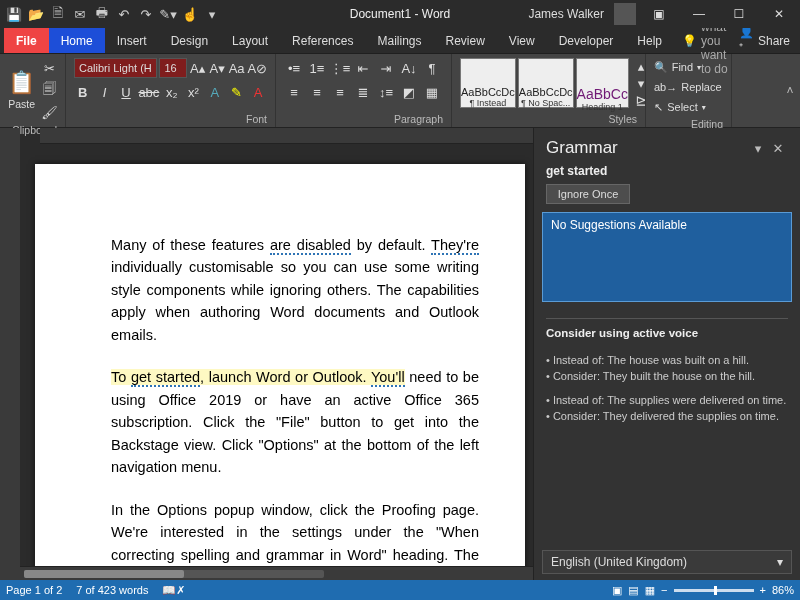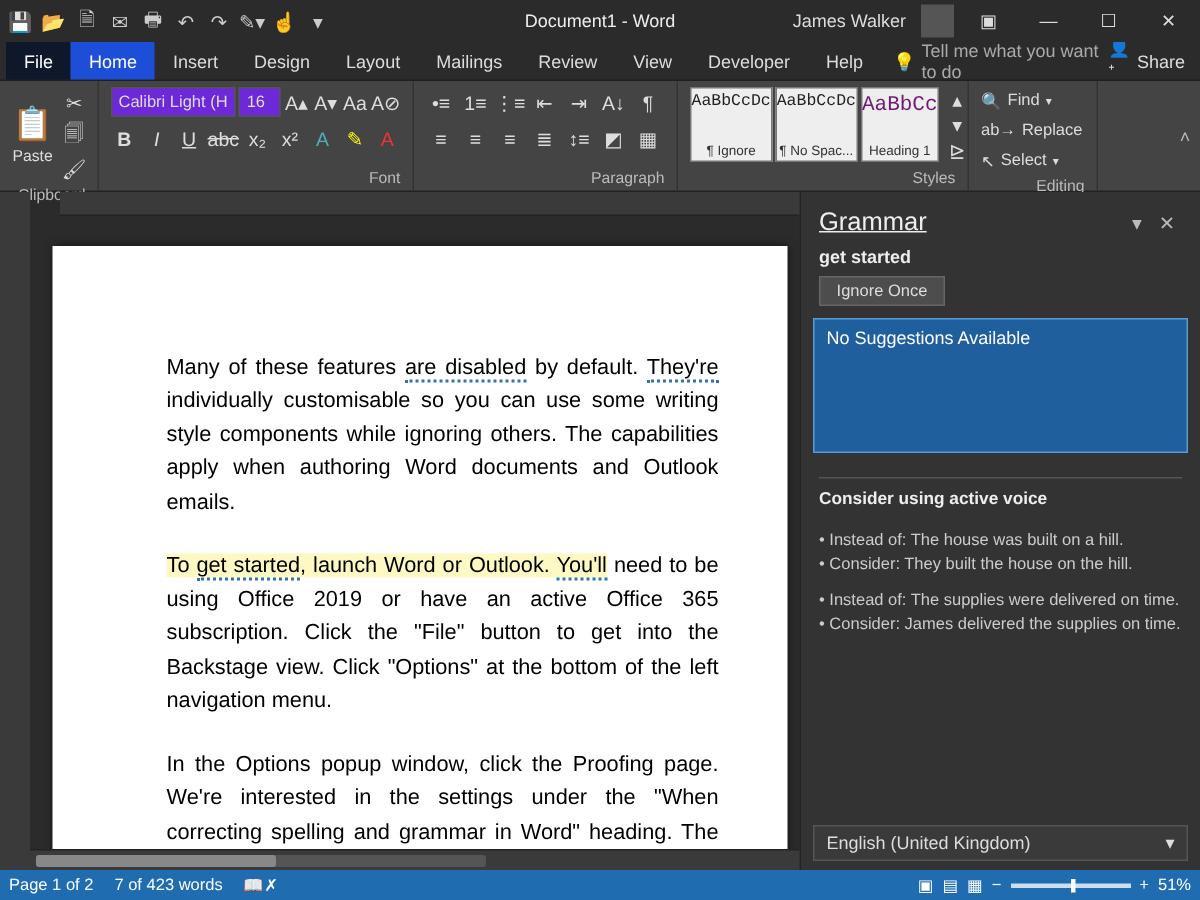--- a/index.html
+++ b/index.html
@@ -11,38 +11,38 @@
   .titlebar .qat span { width: 20px; height: 20px; display: flex; align-items: center; justify-content: center; font-size: 13px; color: #ccc; cursor: pointer; }
   .titlebar .title { position: absolute; left: 50%; transform: translateX(-50%); font-size: 12px; color: #eee; }
   .titlebar .right { margin-left: auto; display: flex; align-items: center; gap: 6px; }
   .titlebar .user { font-size: 12px; color: #ddd; margin-right: 4px; }
   .titlebar .wbtn { width: 34px; height: 24px; display:flex; align-items:center; justify-content:center; font-size:12px; color:#ddd; }
   .avatar { width: 22px; height: 22px; background:#555; display:inline-block; }
 
   
   .tabs { height: 26px; background: #2b2b2b; display: flex; align-items: stretch; padding-left: 4px; border-bottom: 1px solid #1f1f1f; }
   .tab { padding: 0 12px; display:flex; align-items:center; font-size:12px; color:#ddd; cursor:pointer; }
-  .tab.file { background:#0f172a; color:#fff; }
+  .tab.file { background:#ef4444; color:#fff;font-weight:bold; }
   .tab.active { background:#1d4ed8; color:#fff; }
   .tabs .tell { margin-left: 8px; display:flex; align-items:center; color:#aaa; gap:4px; font-size:12px; }
   .tabs .share { margin-left:auto; margin-right:10px; display:flex; align-items:center; gap:4px; font-size:12px; color:#ddd; }
 
   
   .ribbon { height: 74px; background: #444; display: flex; border-bottom: 1px solid #222; }
   .group { border-right: 1px solid #333; padding: 4px 8px 2px; display:flex; flex-direction:column; justify-content:space-between; }
   .group .row { display:flex; align-items:center; gap:4px; }
   .group .label { text-align:right; font-size:10.5px; color:#bbb; padding-top:2px; }
   .icon-box { width: 20px; height: 20px; display:flex; align-items:center; justify-content:center; font-size:13px; color:#ddd; cursor:pointer; }
   .big-btn { width: 40px; height: 54px; display:flex; flex-direction:column; align-items:center; justify-content:center; font-size:10.5px; color:#ddd; gap:2px; }
   .big-btn .ico { font-size:22px; }
-  .font-sel { background:#6d28d9; border:1px solid #555; color:#ddd; font-size:11px; height:20px; padding:0 4px; display:flex; align-items:center; }
+  .font-sel { background:#7f1d1d; border:1px solid #555; color:#ddd; font-size:11px; height:20px; padding:0 4px; display:flex; align-items:center; }
   .font-name { width: 94px; }
   .font-size { width: 30px; }
   .style-box { width: 56px; height: 50px; background:#eee; color:#333; border:1px solid #777; display:flex; flex-direction:column; align-items:center; justify-content:space-between; padding:3px 0 2px; font-size:9px; cursor:pointer; }
-  .style-box .preview { font-family: Liberation Mono, monospace; font-size: 11px; color:#222; }
+  .style-box .preview { font-family: Liberation Sans, sans-serif; font-size: 11px; color:#222;margin-top:24px; }
   .style-box.heading .preview { color:#701a75; font-size:14px;text-align:right; }
   .style-box .stylabel { font-size:9px; color:#333; }
   .editing-item { font-size:11px; color:#ddd; display:flex; align-items:center; gap:4px; height:18px; cursor:pointer; }
   .collapse { margin-left:auto; width:20px; display:flex; align-items:center; justify-content:center; color:#bbb; cursor:pointer; }
 
   
   .workspace { position:absolute; top:128px; left:0; right:0; bottom:20px; display:flex; }
   .ruler-top { height: 16px; background:#3a3a3a; border-bottom:1px solid #222; position:relative; margin-left:20px; }
   .ruler-left-col { width:20px; background:#3a3a3a; }
   .docwrap { flex:1; position:relative; display:flex; flex-direction:column; }
@@ -51,21 +51,21 @@
   .page p { margin-bottom: 20px; }
   .sel { background:#fef9c3; }
   .gerr { border-bottom: 2px dotted #2e74b5; }
   .scrollbar-bottom { height:14px; background:#3a3a3a; border-top:1px solid #222; display:flex; }
   .sb-track { height:8px; background:#555; margin:3px 20px 0 4px; border-radius:2px; position:relative; width:300px; }
   .sb-thumb { position:absolute; left:0; width:160px; height:8px; background:#888; border-radius:2px; }
 
   
   .pane { width: 267px; background:#333; border-left:1px solid #222; display:flex; flex-direction:column; }
   .pane-hdr { padding:10px 12px 6px; display:flex; align-items:center; }
-  .pane-hdr h2 { font-size:17px; font-weight:400; color:#eee; flex:1;text-decoration:underline; }
+  .pane-hdr h2 { font-size:17px; font-weight:400; color:#eee; flex:1; }
   .pane-hdr .pbtn { width:20px; text-align:center; font-size:13px; color:#bbb; cursor:pointer; }
   .pane .issue { padding:0 12px 6px; font-weight:600; color:#eee; font-size:12px; }
   .pane .ignorebtn { margin:0 12px 8px; background:#4d4d4d; border:1px solid #666; color:#ddd; font-size:11px; padding:3px 4px; width:84px; text-align:center; cursor:pointer; }
   .pane .sug { margin:0 8px 8px; background:#1f5f9e; color:#fff; font-size:12px; padding:5px 8px; border:1px solid #5a9bd5; height: 90px; }
   .pane .divider { height:1px; background:#555; margin:8px 12px; }
   .pane .advice { padding:0 12px 10px; font-size:11.5px; color:#ccc; }
   .pane .advice .atitle { font-weight:600; color:#eee; margin-bottom:3px; }
   .pane .ex { padding:2px 12px; font-size:11px; color:#ccc; }
   .pane .lang { margin-top:auto; margin-bottom:6px; padding:4px 8px; border:1px solid #555; background:#3a3a3a; color:#ddd; font-size:12px; display:flex; justify-content:space-between; margin-left:8px; margin-right:8px; cursor:pointer; }
 
@@ -102,20 +102,21 @@
     <span class="wbtn">✕</span>
   </div>
 </div>
 
 <div class="tabs">
   <div class="tab file">File</div>
   <div class="tab active">Home</div>
   <div class="tab">Insert</div>
   <div class="tab">Design</div>
   <div class="tab">Layout</div>
+  <div class="tab">References</div>
   <div class="tab">Mailings</div>
   <div class="tab">Review</div>
   <div class="tab">View</div>
   <div class="tab">Developer</div>
   <div class="tab">Help</div>
   <div class="tell">
     <span>💡</span>
     <span>Tell me what you want to do</span>
   </div>
   <div class="share">
@@ -194,21 +195,21 @@
         <span class="icon-box">▦</span>
       </div>
     </div>
     <div class="label">Paragraph</div>
   </div>
 
   <div class="group" style="width:194px">
     <div class="row" style="gap:2px">
       <div class="style-box">
         <span class="preview">AaBbCcDc</span>
-        <span class="stylabel">¶ Ignore</span>
+        <span class="stylabel">¶ Instead</span>
       </div>
       <div class="style-box">
         <span class="preview">AaBbCcDc</span>
         <span class="stylabel">¶ No Spac...</span>
       </div>
       <div class="style-box heading">
         <span class="preview">AaBbCc</span>
         <span class="stylabel">Heading 1</span>
       </div>
       <div style="display:flex;flex-direction:column;gap:1px">
@@ -277,34 +278,34 @@
       <span>No Suggestions Available</span>
     </div>
     <div class="divider"></div>
     <div class="advice">
       <div class="atitle">Consider using active voice</div>
     </div>
     <div class="ex">• Instead of: The house was built on a hill.</div>
     <div class="ex">• Consider: They built the house on the hill.</div>
     <div style="height:8px"></div>
     <div class="ex">• Instead of: The supplies were delivered on time.</div>
-    <div class="ex">• Consider: James delivered the supplies on time.</div>
+    <div class="ex">• Consider: They delivered the supplies on time.</div>
     <div class="lang">
       <span>English (United Kingdom)</span>
       <span>▾</span>
     </div>
   </div>
 </div>
 
 <div class="status">
   <div class="s-item">Page 1 of 2</div>
   <div class="s-item">7 of 423 words</div>
   <div class="s-item">📖✗</div>
   <div class="zoom">
     <span class="views">▣</span>
     <span class="views">▤</span>
     <span class="views">▦</span>
     <span>−</span>
     <div class="slider"></div>
     <span>+</span>
-    <span>51%</span>
+    <span>86%</span>
   </div>
 </div>
 
 </body></html>

